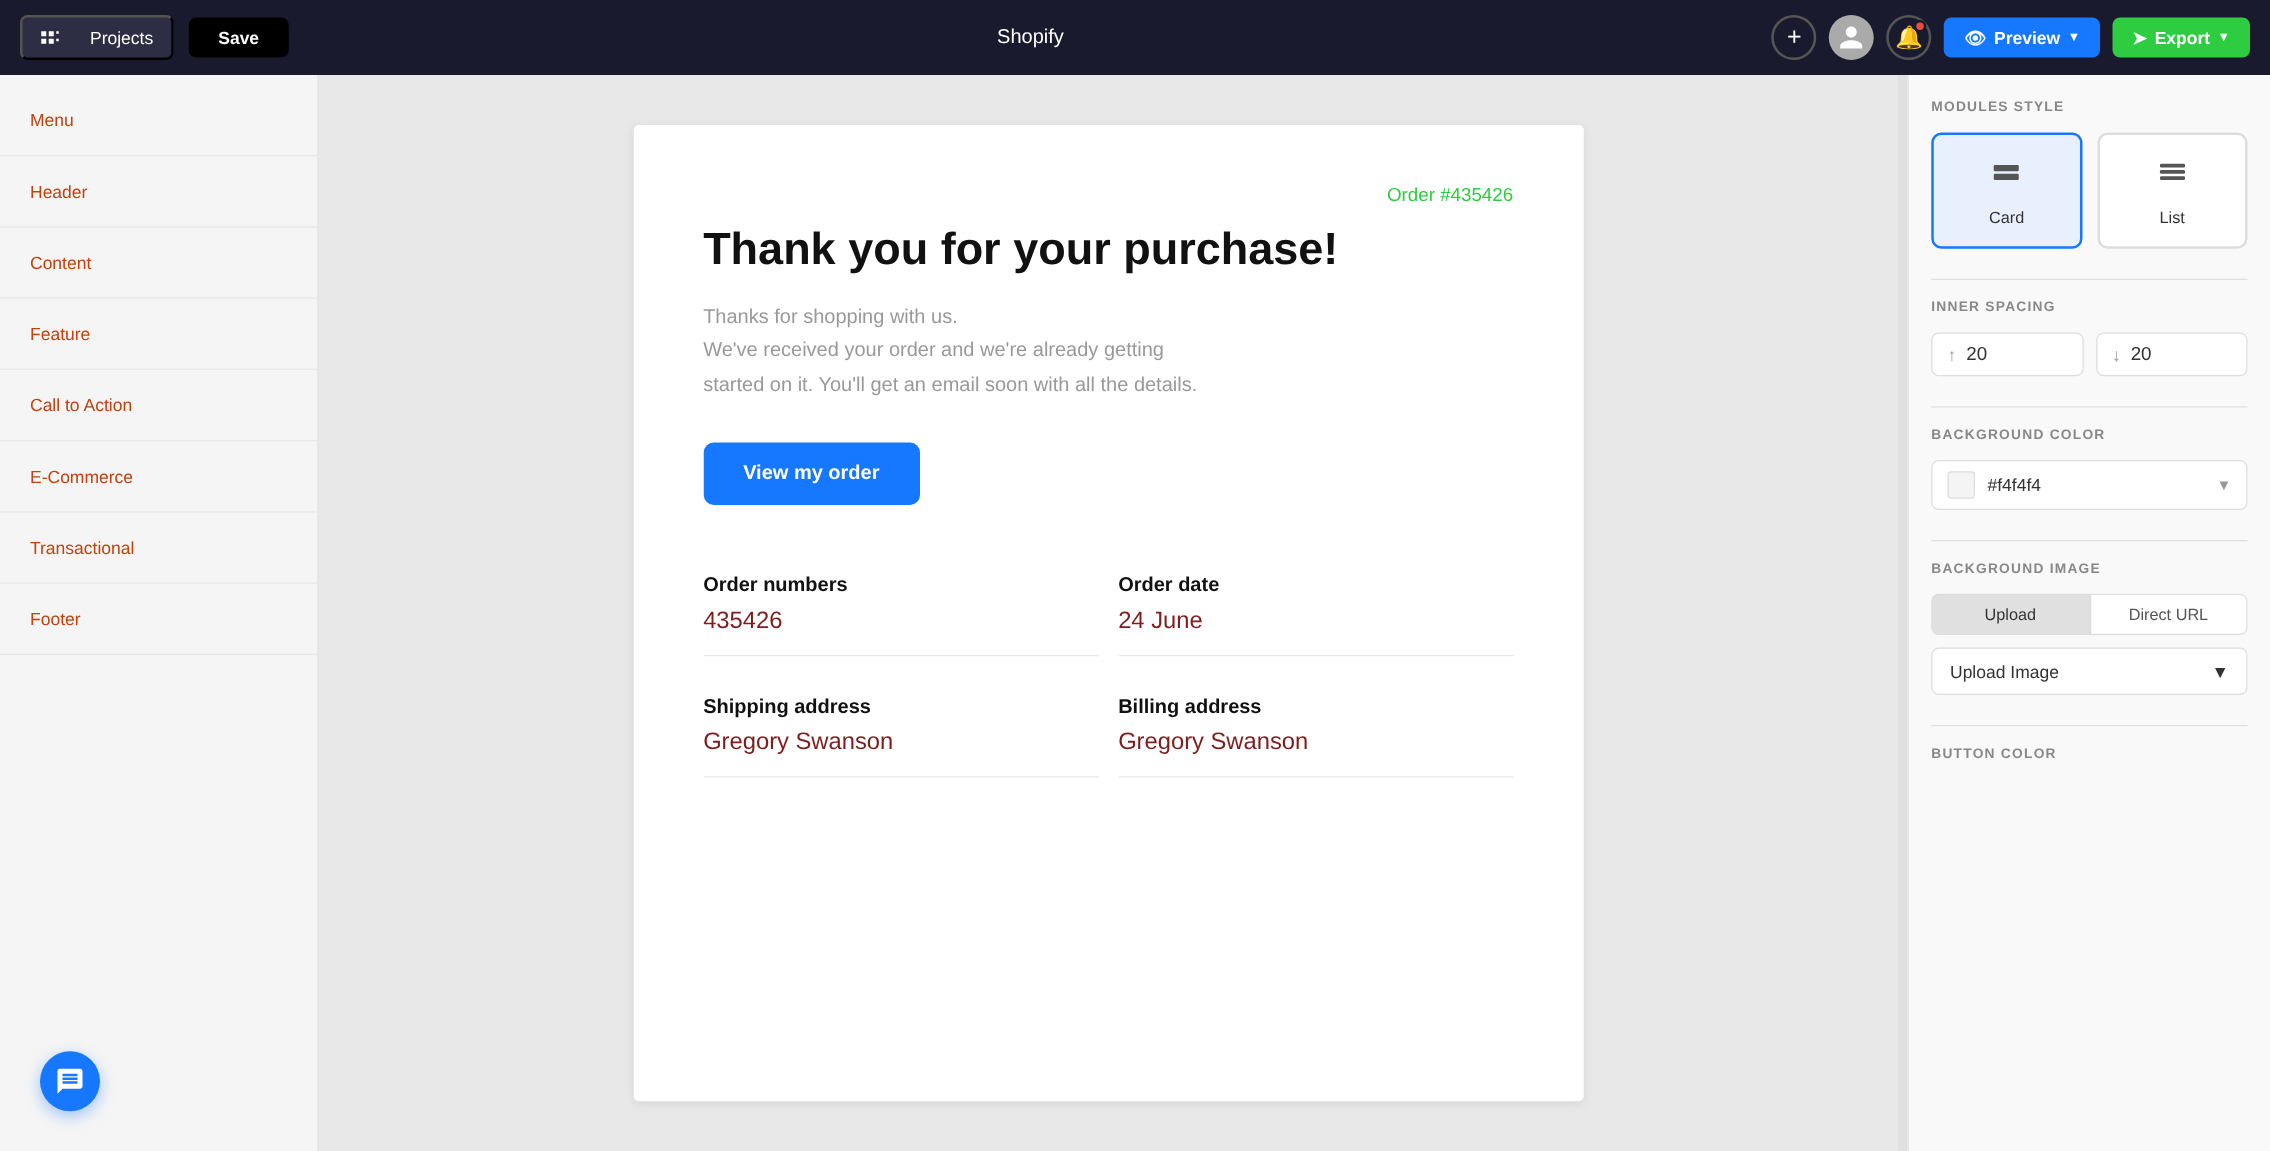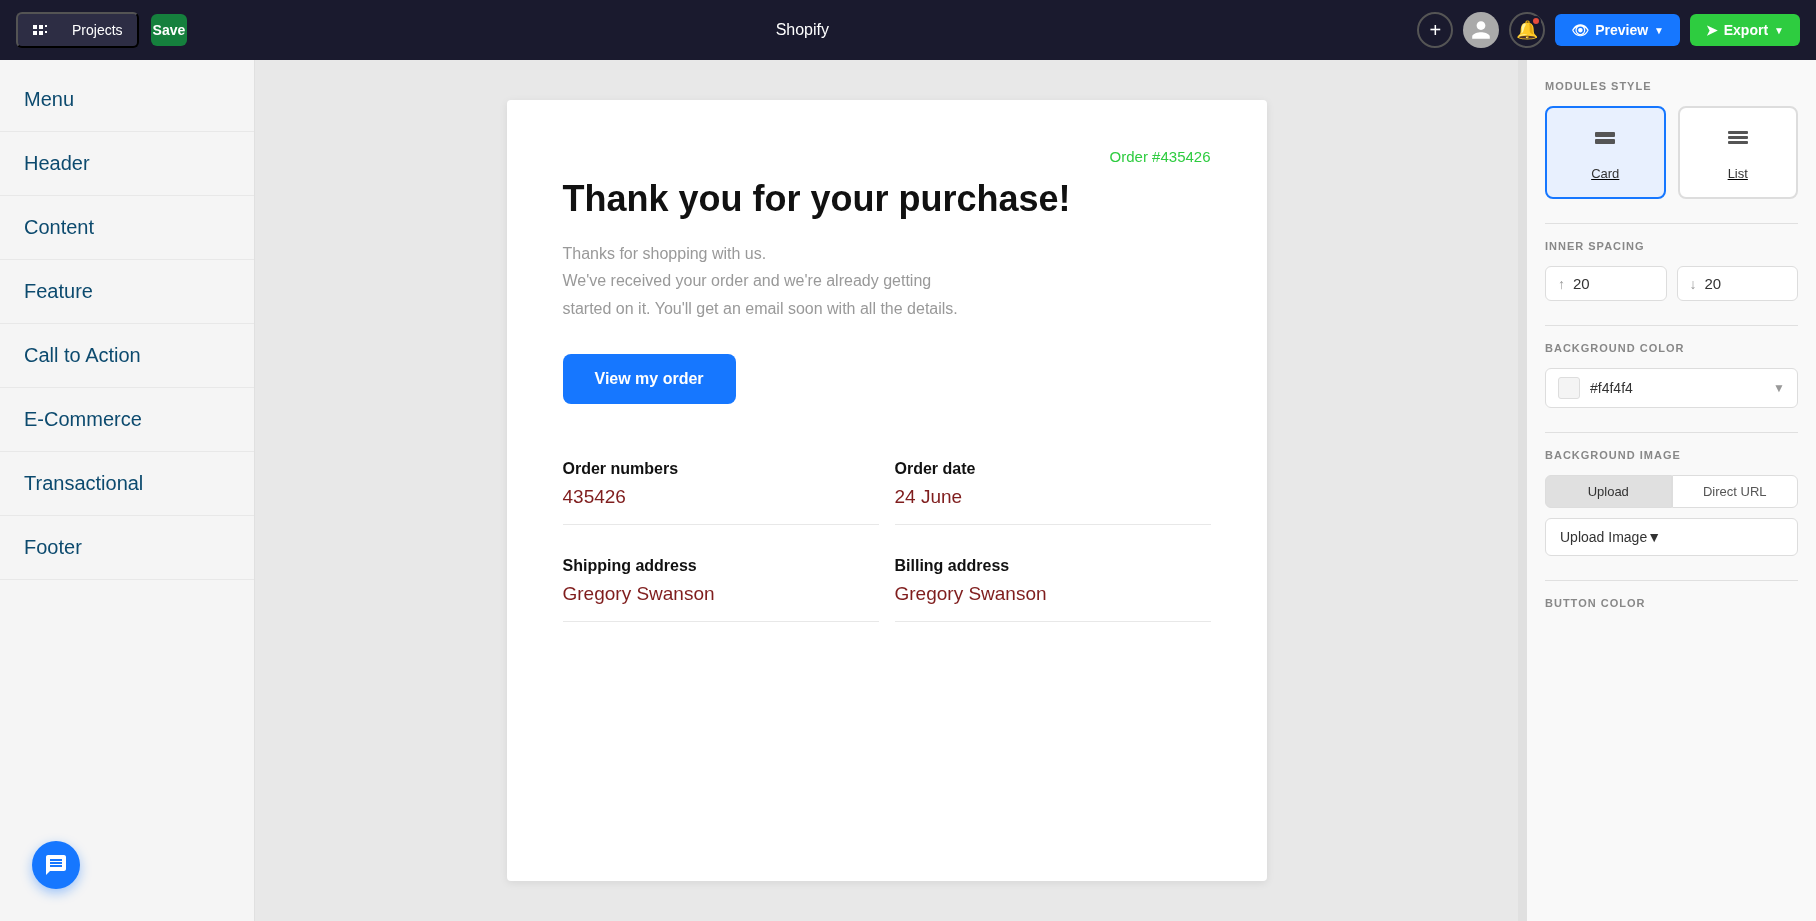--- a/index.html
+++ b/index.html
@@ -14,22 +14,22 @@
       padding: 0 16px;
       gap: 12px;
       flex-shrink: 0;
     }
     .topbar-projects {
       display: flex; align-items: center; gap: 24px;
       color: #fff; font-size: 14px; font-weight: 500;
       background: #2d2d44; padding: 8px 14px; border-radius: 6px; cursor: pointer;
     }
     .topbar-save {
-      background: #15803d; color: #fff; font-size: 14px; font-weight: 600;
-      border: none; border-radius: 6px; padding: 8px 2px; cursor: pointer;
+      background: #000000; color: #fff; font-size: 14px; font-weight: 600;
+      border: none; border-radius: 6px; padding: 8px 24px; cursor: pointer;
     }
     .topbar-title {
       flex: 1; text-align: center; color: #fff; font-size: 16px; font-weight: 500;
     }
     .topbar-actions { display: flex; align-items: center; gap: 10px; }
     .topbar-add {
       width: 36px; height: 36px; border-radius: 50%; border: 2px solid #555;
       background: transparent; color: #fff; font-size: 20px; cursor: pointer;
       display: flex; align-items: center; justify-content: center;
     }
@@ -62,21 +62,21 @@
     
     .main { display: flex; flex: 1; overflow: hidden; }
 
     
     .sidebar {
       width: 255px; background: #f5f5f5; border-right: 1px solid #e0e0e0;
       display: flex; flex-direction: column; flex-shrink: 0;
     }
     .sidebar-items { flex: 1; padding: 8px 0; }
     .sidebar-item {
-      padding: 20px 24px; font-size: 20px; color: #0c4a6e; cursor: pointer;
+      padding: 20px 24px; font-size: 14px; color: #c2410c; cursor: pointer;
       border-bottom: 1px solid #e8e8e8;
     }
     .sidebar-chat-btn {
       width: 48px; height: 48px; border-radius: 50%; background: #1677ff;
       margin: 16px; cursor: pointer; display: flex; align-items: center; justify-content: center;
       box-shadow: 0 4px 12px rgba(22,119,255,0.4);
     }
     .sidebar-chat-btn svg { fill: #fff; width: 24px; height: 24px; }
 
     
@@ -102,21 +102,21 @@
 
     
     .right-panel {
       width: 290px; background: #f9f9f9; border-left: 1px solid #e0e0e0;
       overflow-y: auto; padding: 20px 18px; flex-shrink: 0;
     }
     .panel-section-title {
       font-size: 11px; font-weight: 700; color: #888; letter-spacing: 1px;
       text-transform: uppercase; margin-bottom: 14px;
     }
-    .module-style-row { display: flex; gap: 12px; margin-bottom: 24px; text-decoration: underline; }
+    .module-style-row { display: flex; gap: 12px; margin-bottom: 24px; }
     .module-option {
       flex: 1; border: 2px solid #ddd; border-radius: 8px; padding: 16px 10px;
       display: flex; flex-direction: column; align-items: center; gap: 8px;
       cursor: pointer; background: #fff;
     }
     .module-option.active { border-color: #1677ff; background: #e8f0fe; }
     .module-option-icon { font-size: 22px; color: #555; }
     .module-option-label { font-size: 13px; color: #333; font-weight: 500; }
 
     .inner-spacing-section { margin-bottom: 24px; }
@@ -141,21 +141,21 @@
     .upload-tabs { display: flex; gap: 0; margin-bottom: 10px; }
     .upload-tab {
       flex: 1; padding: 8px 12px; text-align: center; font-size: 13px; font-weight: 500;
       border: 1px solid #ddd; cursor: pointer; color: #555; background: #fff;
     }
     .upload-tab:first-child { border-radius: 6px 0 0 6px; }
     .upload-tab:last-child { border-radius: 0 6px 6px 0; }
     .upload-tab.active { background: #e0e0e0; color: #333; }
     .upload-image-dropdown {
       border: 1px solid #ddd; border-radius: 6px; background: #fff;
-      padding: 10px 14px; display: flex; align-items: center; justify-content: flex-start;
+      padding: 10px 14px; display: flex; align-items: center; justify-content: space-between;
       cursor: pointer; font-size: 14px; color: #333;
     }
 
     .section-divider { height: 1px; background: #e0e0e0; margin: 16px 0; }
 
     
     .canvas-area::-webkit-scrollbar { width: 8px; }
     .canvas-area::-webkit-scrollbar-track { background: #e0e0e0; }
     .canvas-area::-webkit-scrollbar-thumb { background: #bbb; border-radius: 4px; }
     .right-panel::-webkit-scrollbar { width: 6px; }

